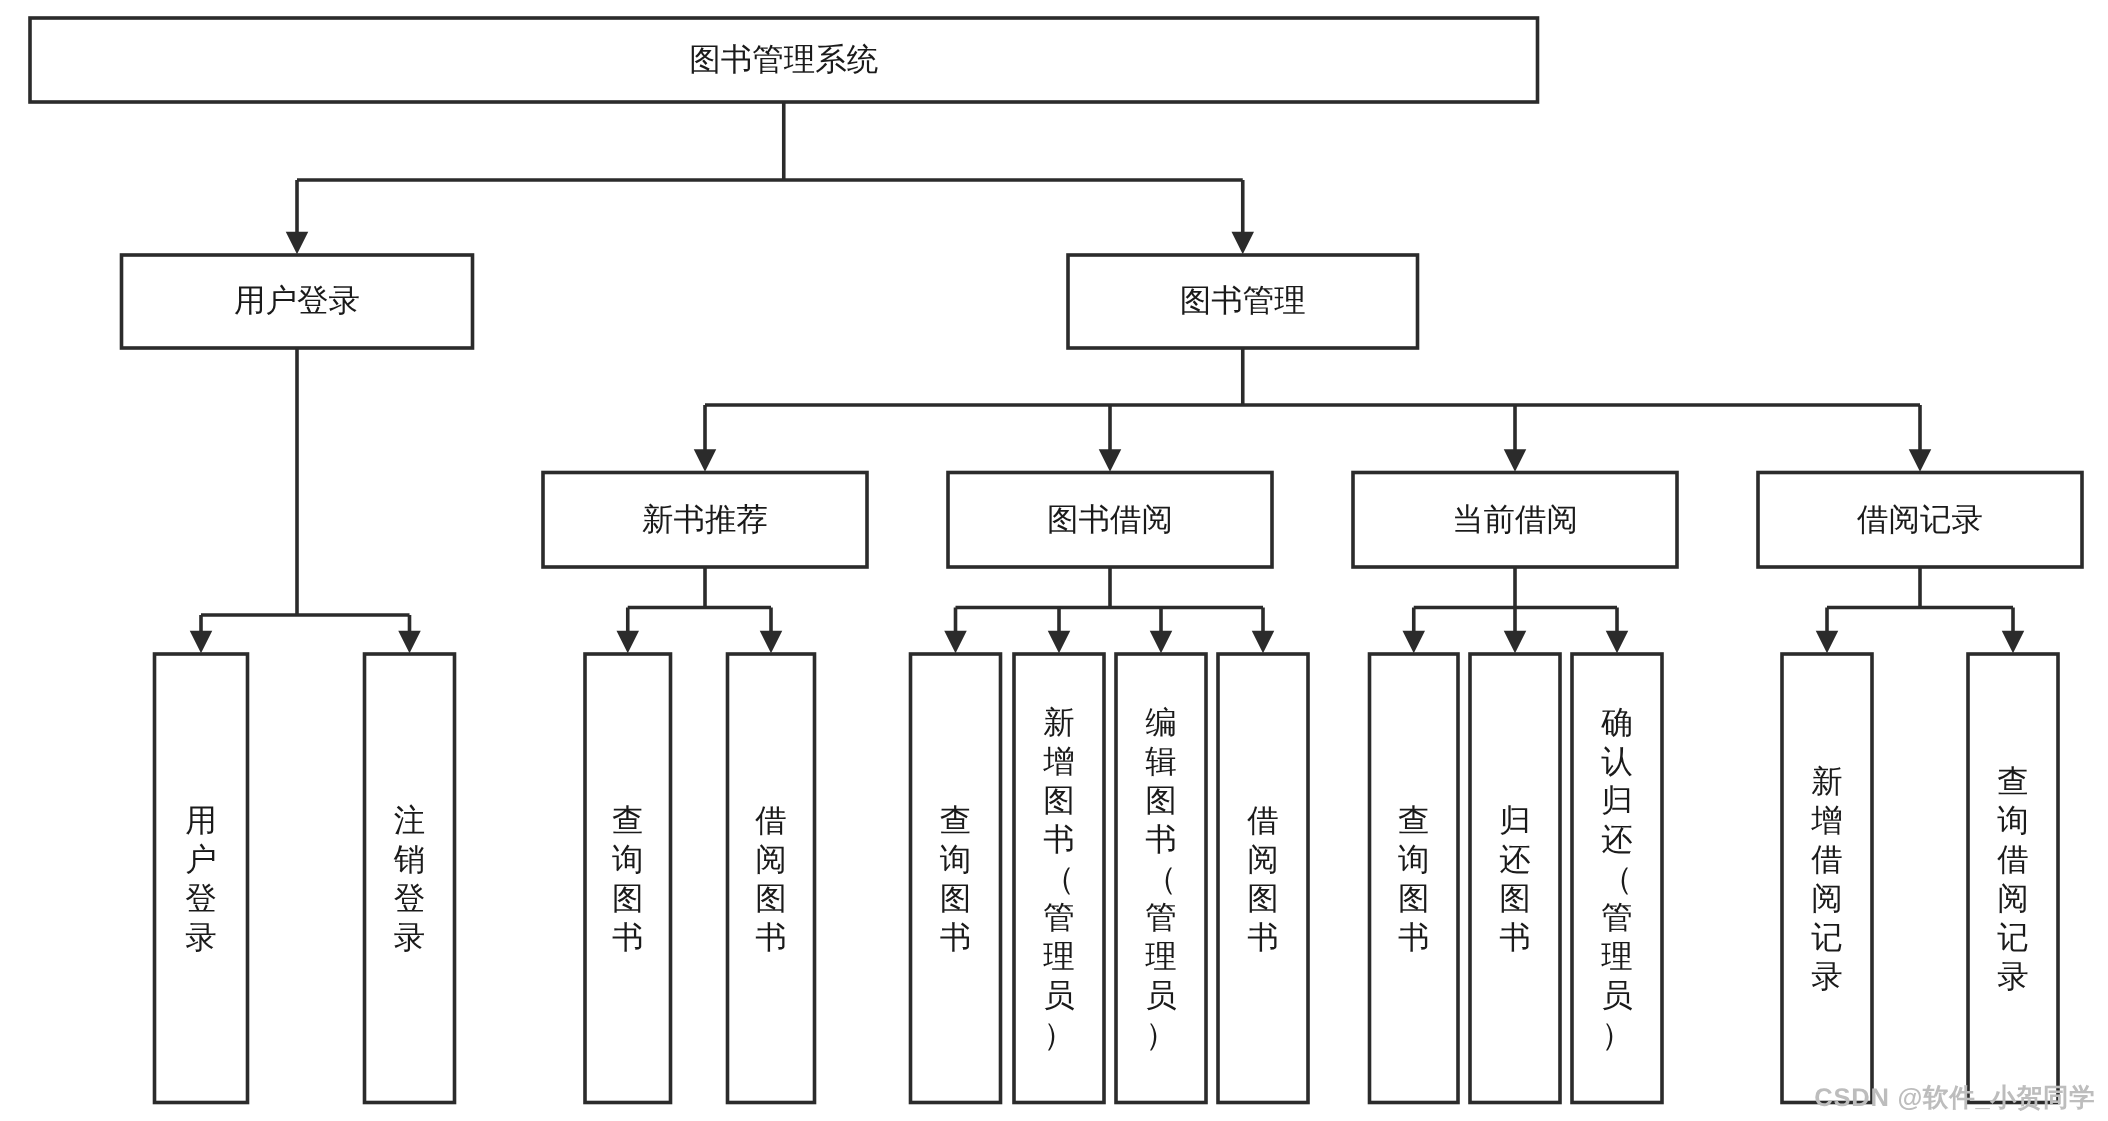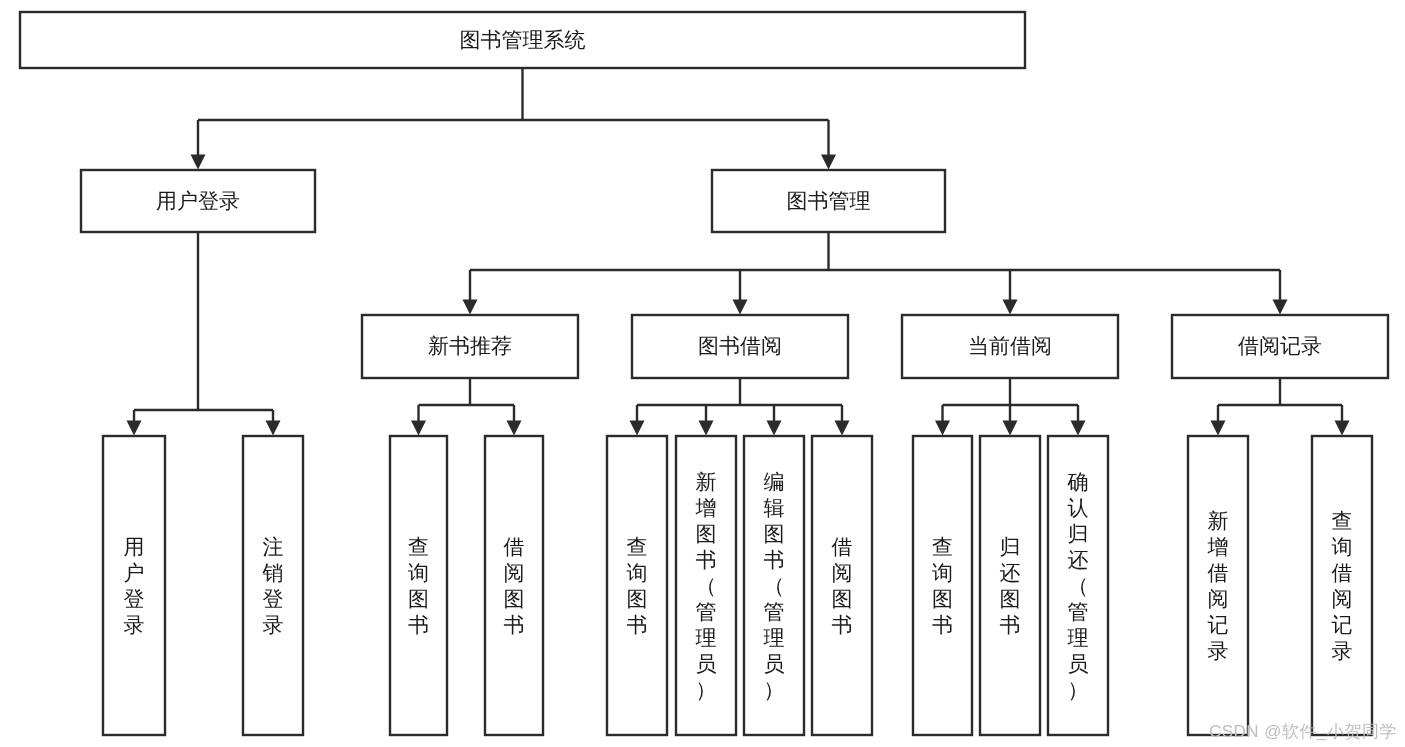--- a/index.html
+++ b/index.html
@@ -49,20 +49,21 @@
   .watermark{
     position:absolute;
     right:8px;
     bottom:4px;
     font-family:"Liberation Sans","DejaVu Sans",sans-serif;
     font-size:17px;
     color:#bdbdbd;
     white-space:nowrap;
     letter-spacing:0.5px;
     pointer-events:none;
+    font-weight:bold;
   }
 </style>
 </head>
 <body>
 
 <div id="diagram-root">
   <svg class="diagram" viewBox="0 0 1405 747">
     <g id="connectors-layer">
         <path d="M 522.5 68 L 522.5 120" class="connector"></path>
         <path d="M 198 120 L 828.5 120" class="connector"></path>

